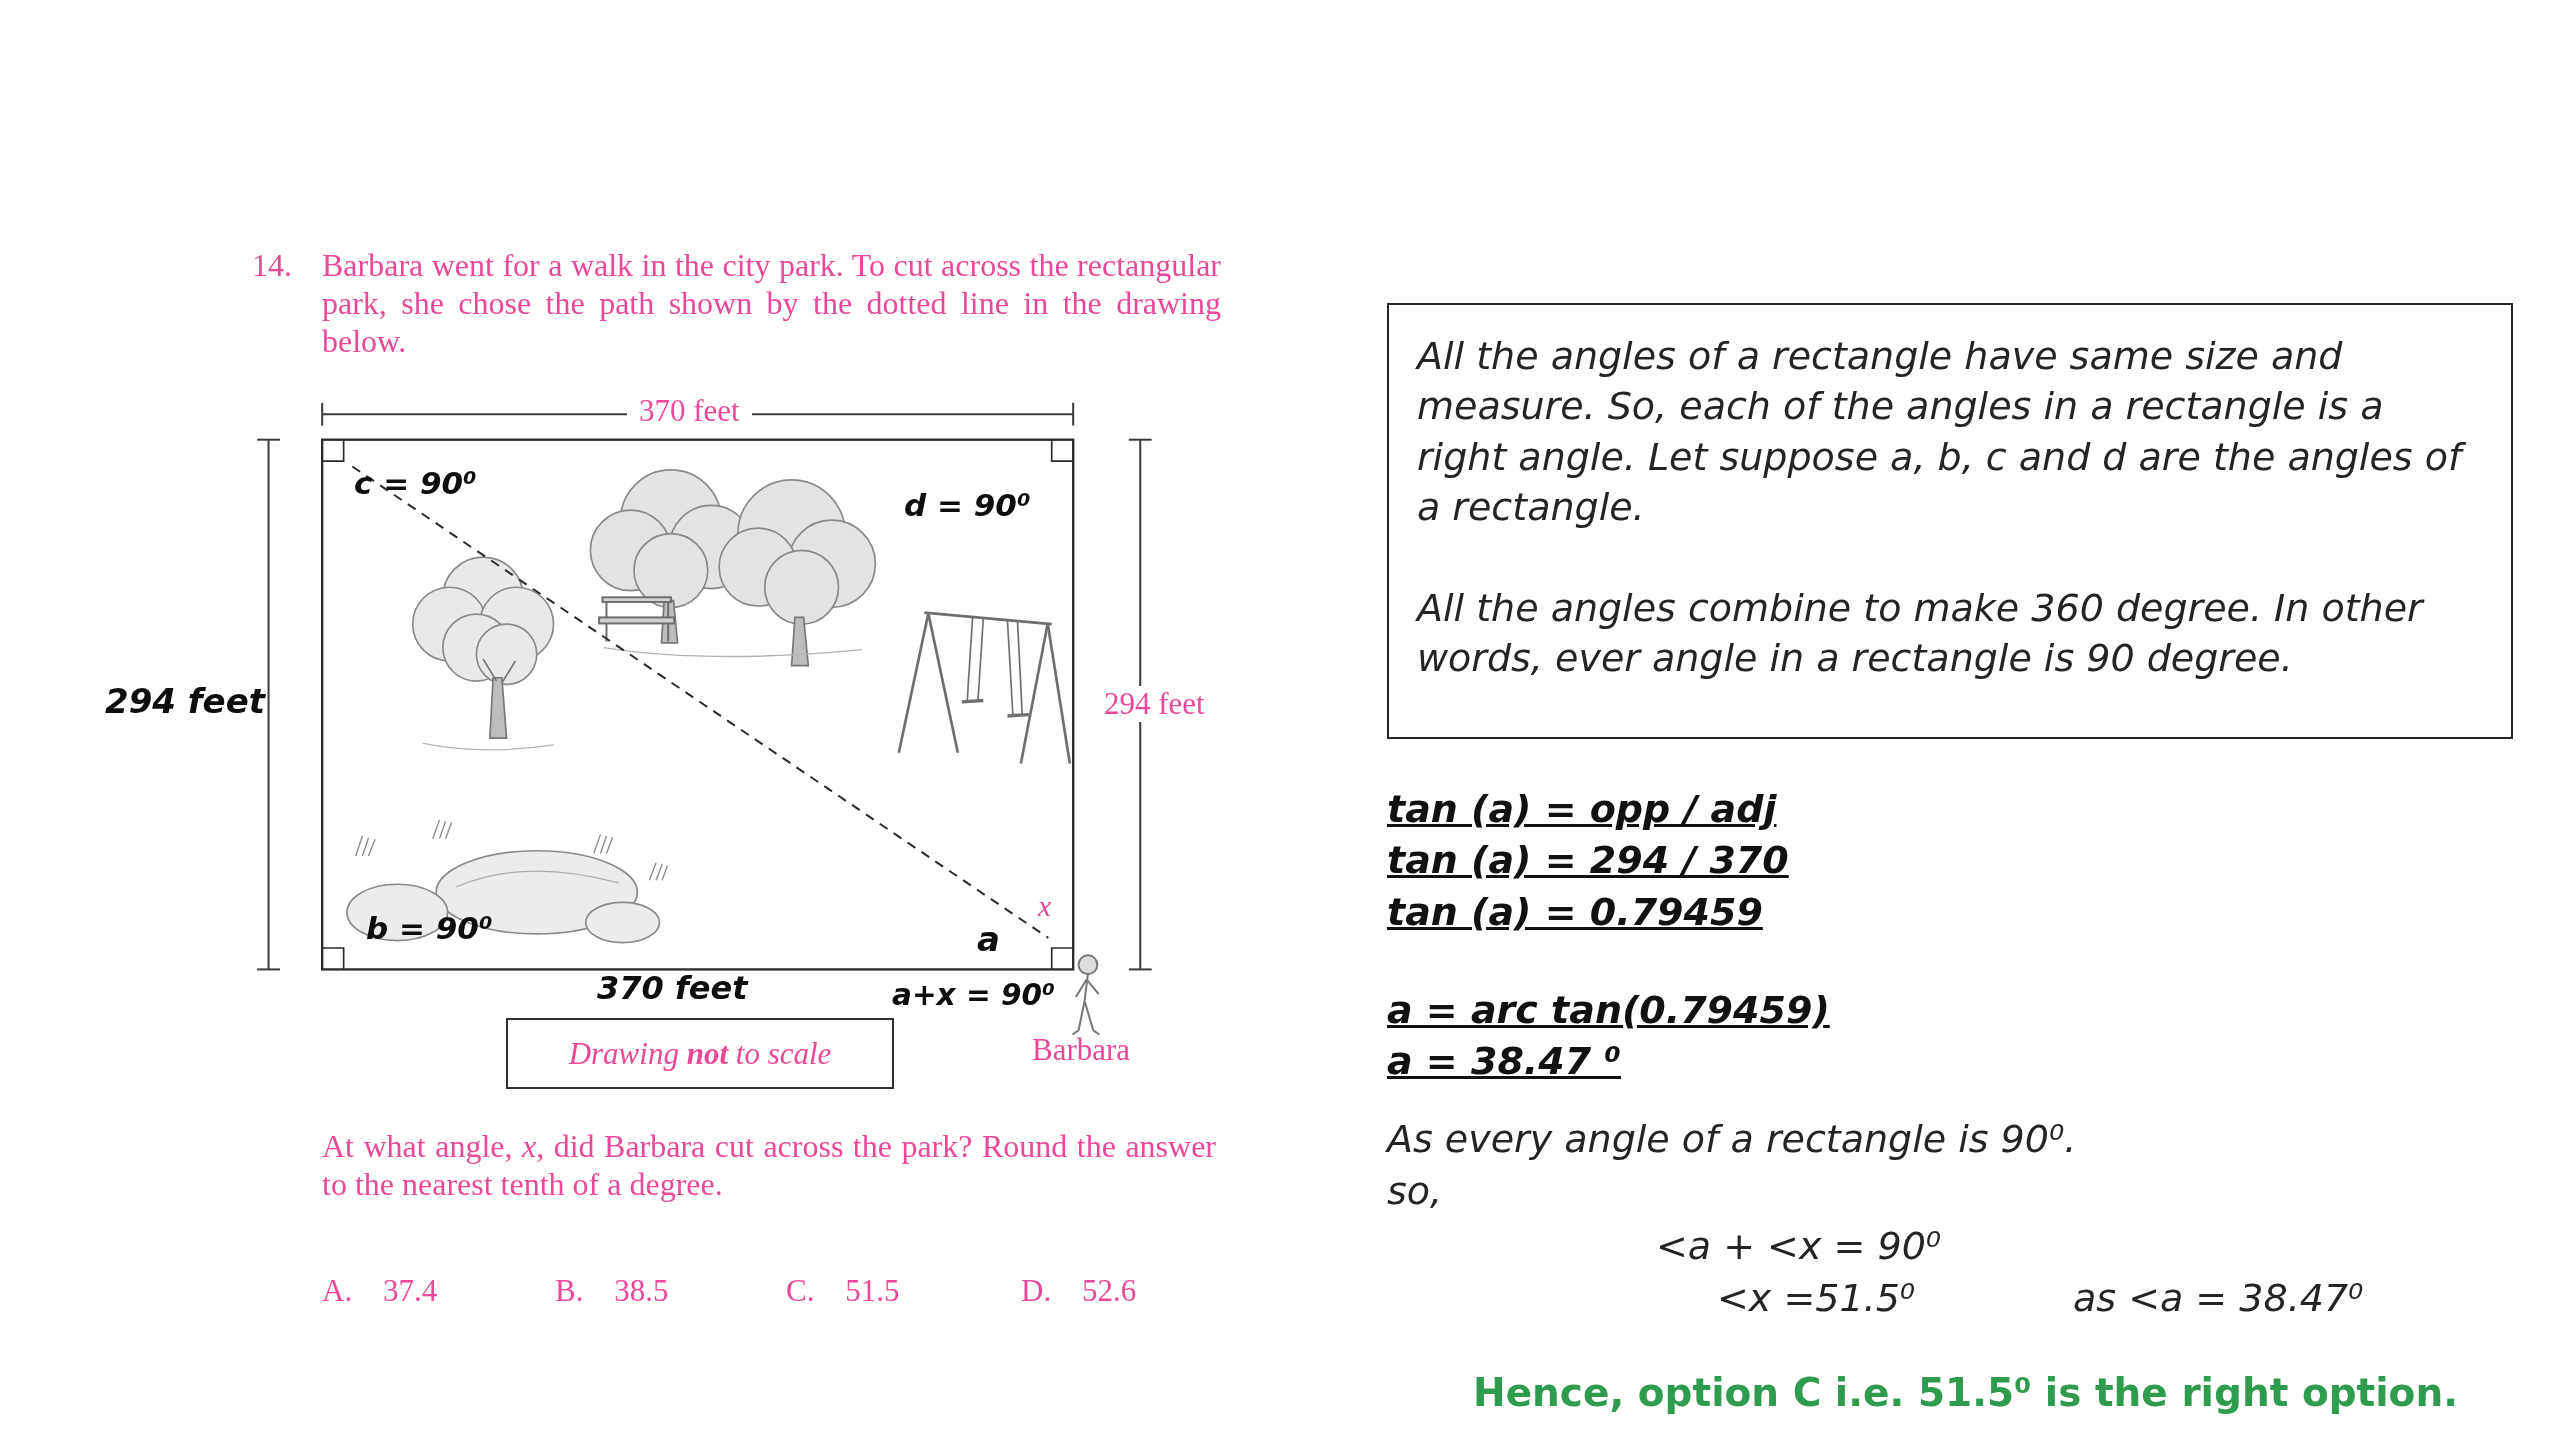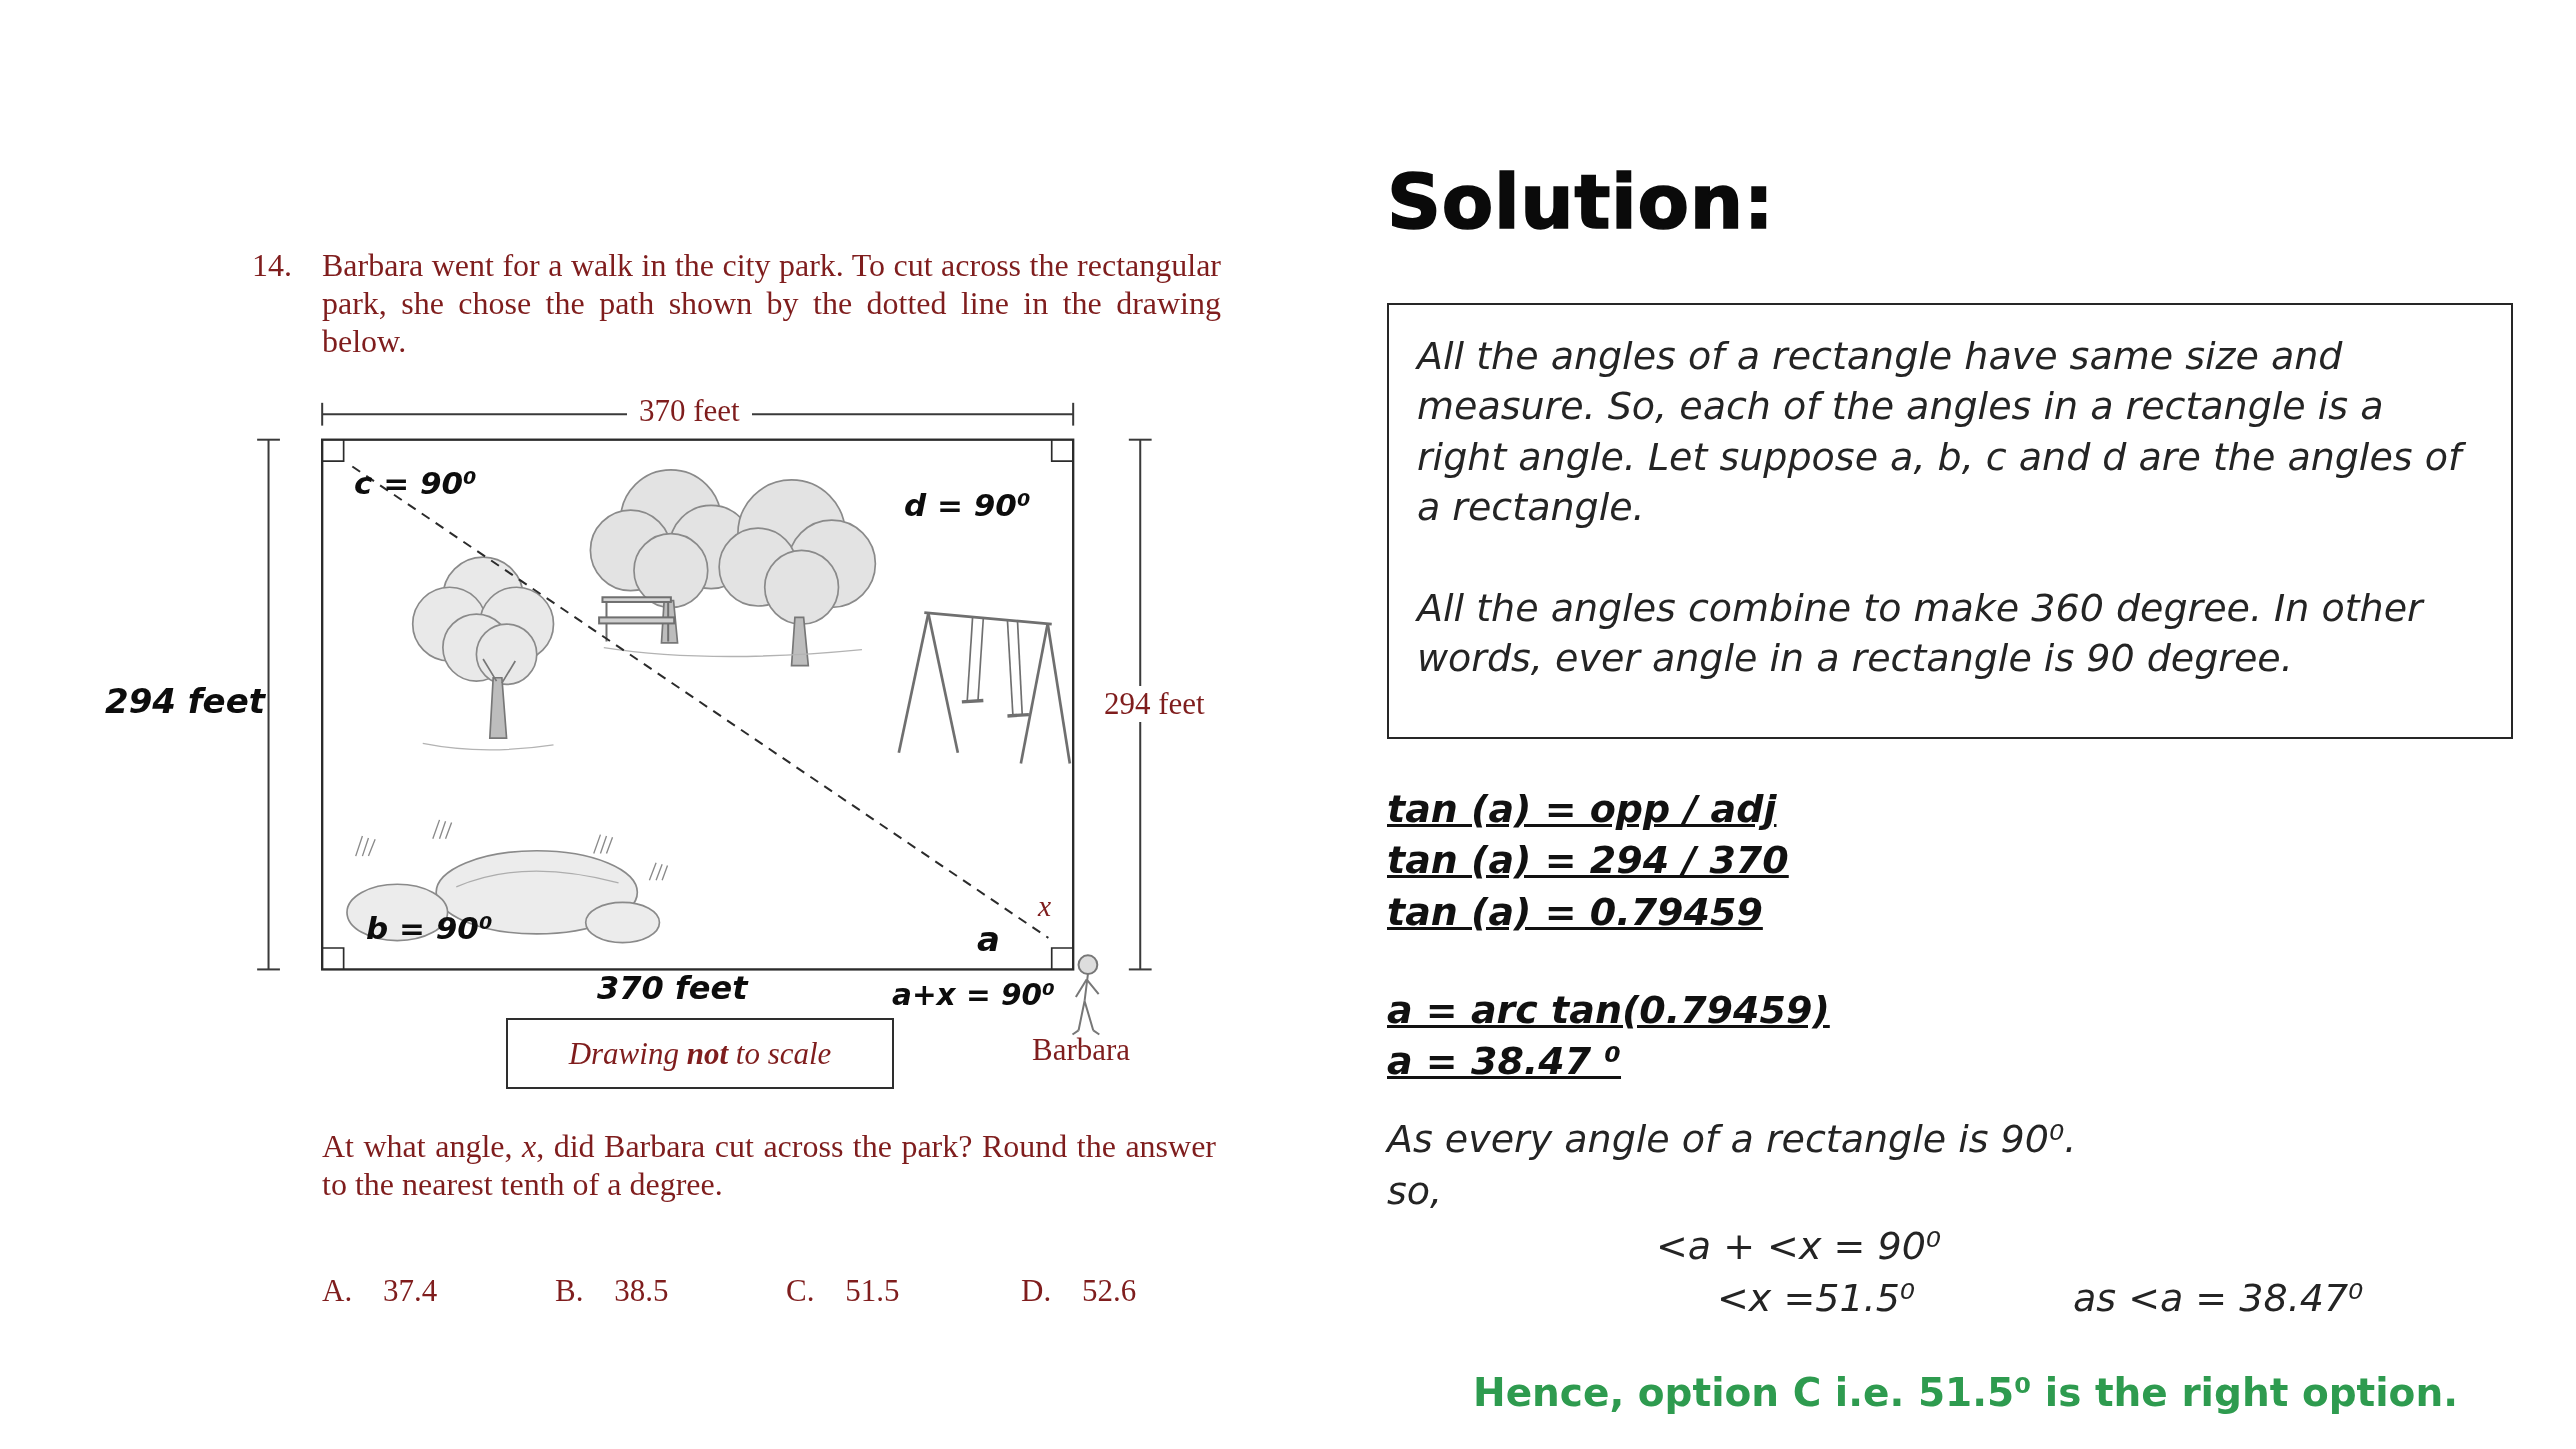--- a/index.html
+++ b/index.html
@@ -2,21 +2,21 @@
 <html style="font-size:10.7px"><head>
 <meta charset="utf-8">
 <style>
   html,body { margin:0; padding:0; background:#fff; }
   .page { position:relative; width:2576px; height:1449px; background:#ffffff; overflow:hidden; }
 
   .abs { position:absolute; }
   .nowrap { white-space:nowrap; }
 
   
-  .serif { font-family:"Liberation Serif", serif; color:#7f1d1d; }
+  .serif { font-family:"Liberation Serif", serif; color:#ec4899; }
   .q-prompt { font-size:32px; line-height:1.18; text-align:justify; }
   .q-num { font-size:32px; }
 
   
   .bi { font-family:"DejaVu Sans", sans-serif; font-weight:bold; font-style:italic; color:#0d0d0d; }
 
   .dim-label-bg { background:#ffffff; padding:0 12px; }
 
   .note-box { border:2px solid #2e2e2e; display:flex; align-items:center; justify-content:center; background:#fff; }
 
@@ -177,21 +177,20 @@
   </div>
   <div class="abs serif nowrap" style="left:786px; top:1273px; font-size:31px;">
     <span>C.</span>
     <span style="margin-left:23px;">51.5</span>
   </div>
   <div class="abs serif nowrap" style="left:1021px; top:1273px; font-size:31px;">
     <span>D.</span>
     <span style="margin-left:23px;">52.6</span>
   </div>
 
-  <div class="abs sol sol-heading nowrap" style="left:1387px; top:158px;">Solution:</div>
 
   <div class="abs sol sol-box" style="left:1387px; top:303px; width:1126px; height:436px;">
     <div class="sol-body">All the angles of a rectangle have same size and measure. So, each of the angles in a rectangle is a right angle. Let suppose a, b, c and d are the angles of a rectangle.</div>
     <div class="sol-body" style="margin-top:50px;">All the angles combine to make 360 degree. In other words, ever angle in a rectangle is 90 degree.</div>
   </div>
 
   <div class="abs sol" style="left:1387px; top:784px;">
     <div class="sol-eq nowrap">tan (a) = opp / adj</div>
     <div class="sol-eq nowrap">tan (a) = 294 / 370</div>
     <div class="sol-eq nowrap">tan (a) = 0.79459</div>

